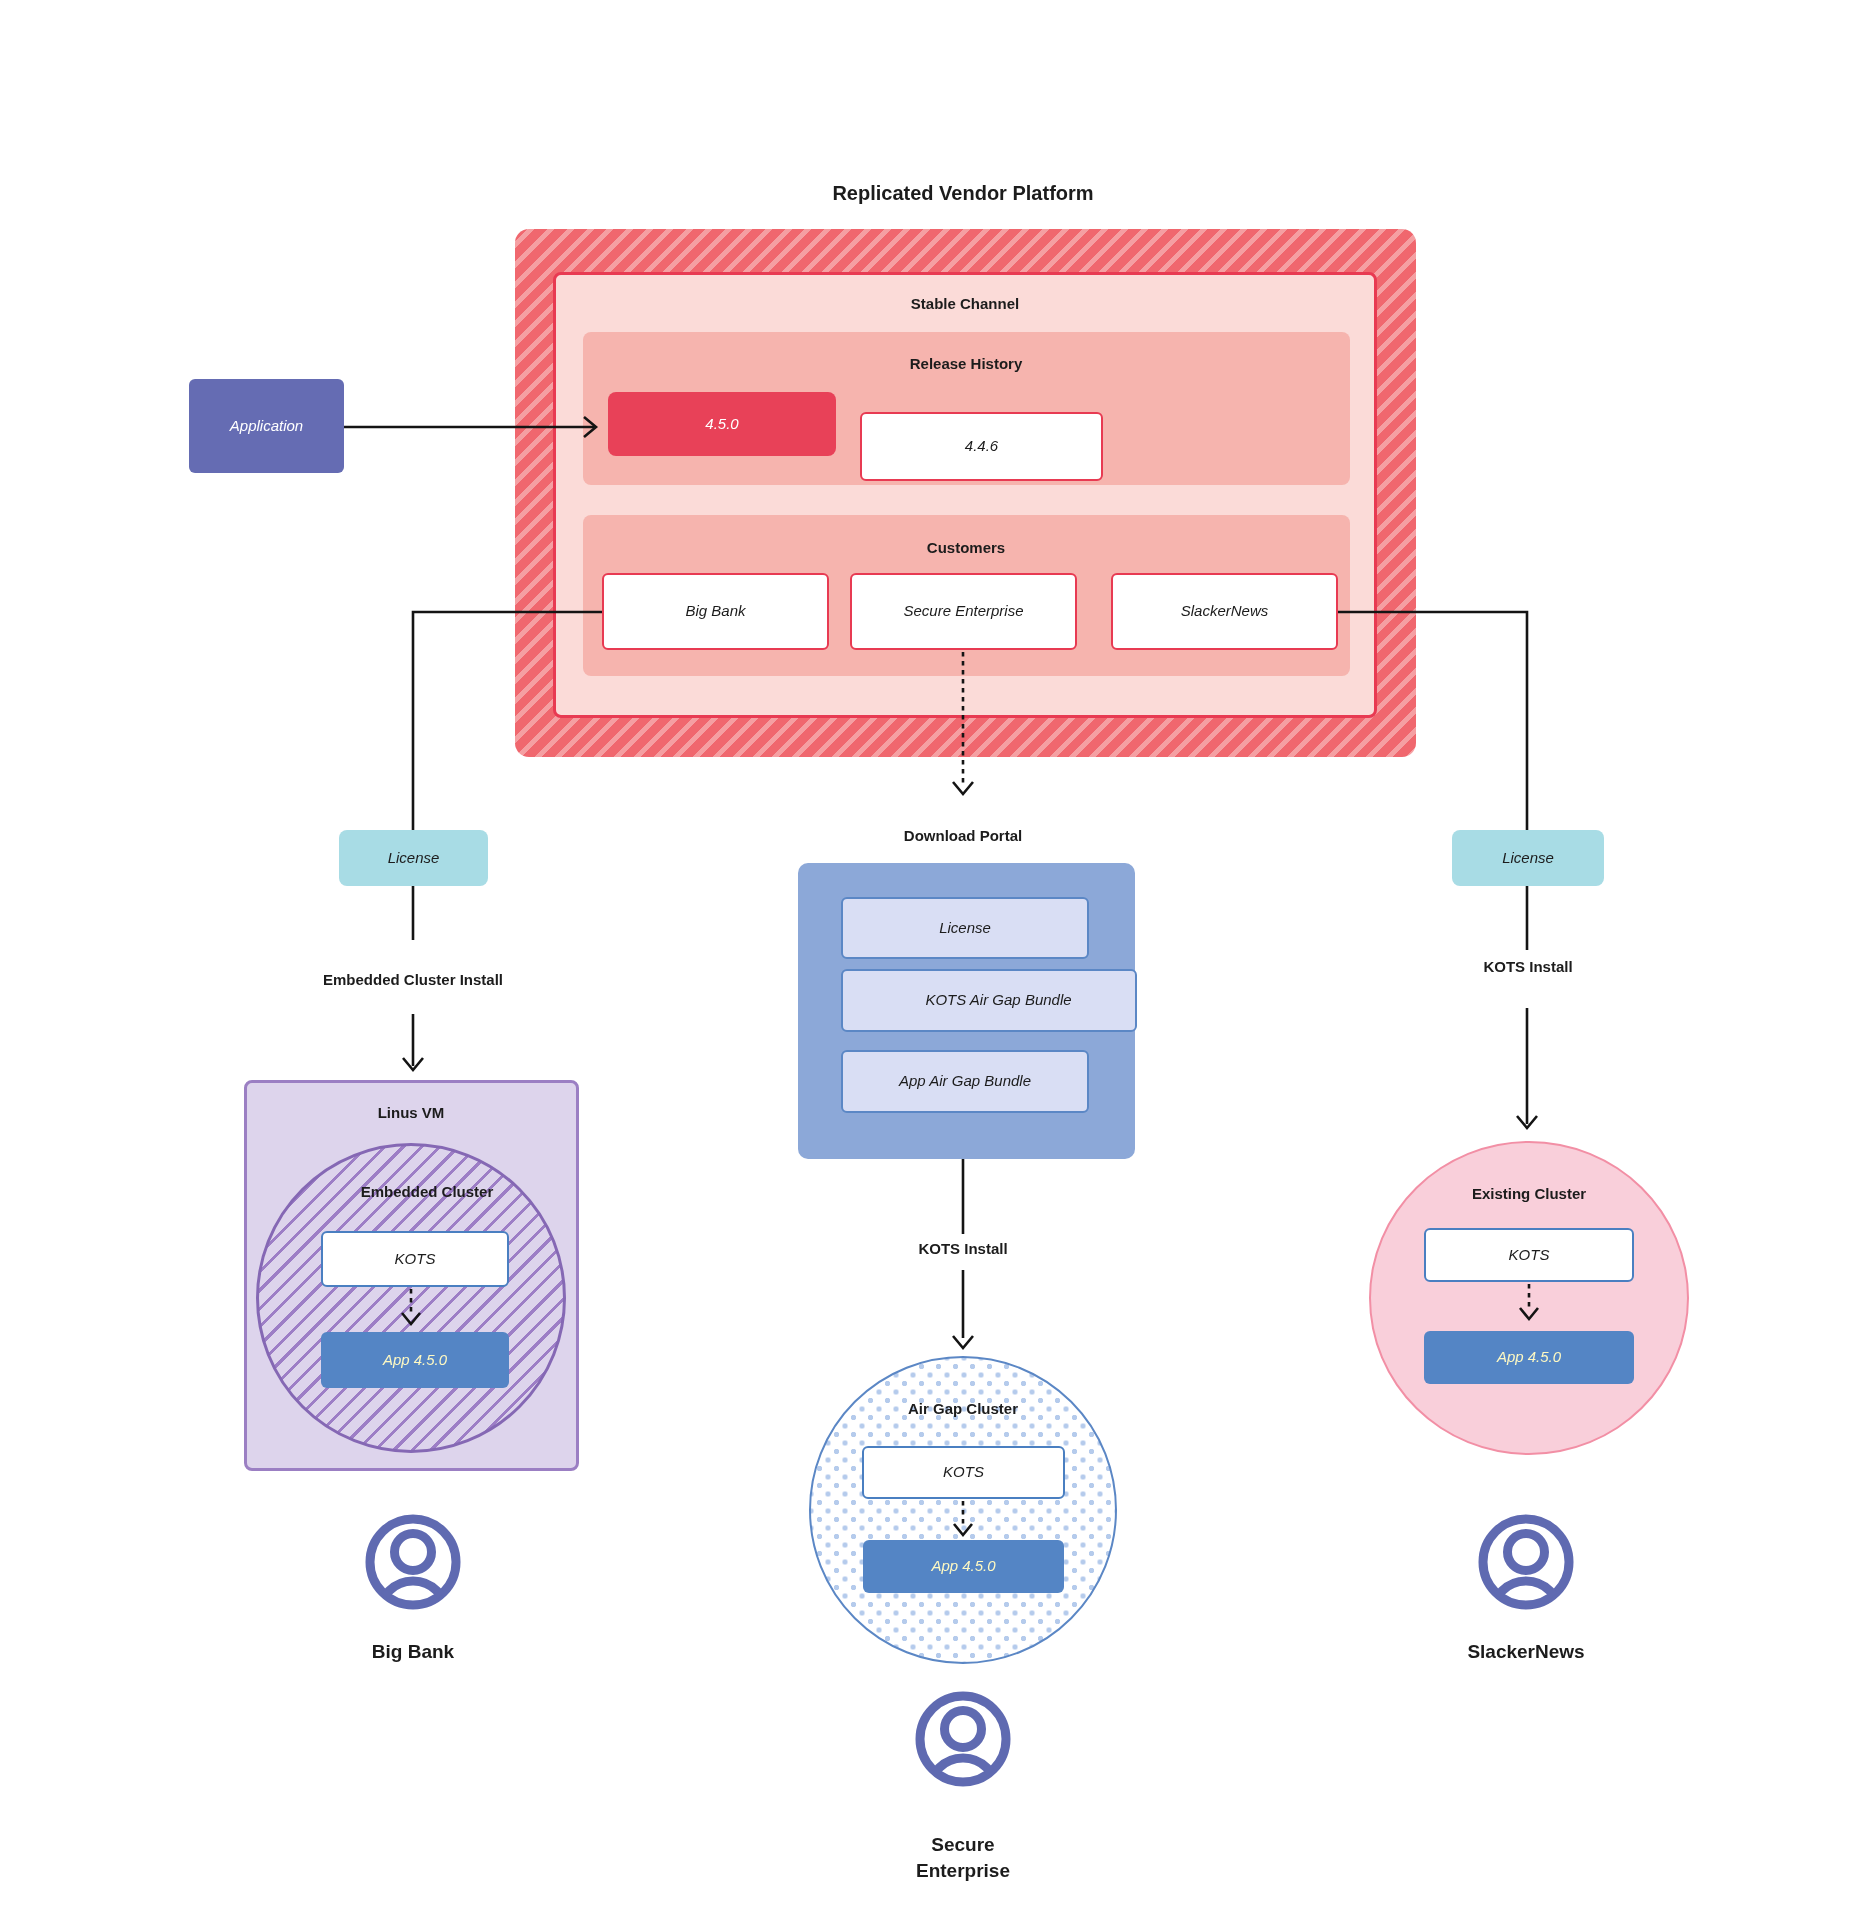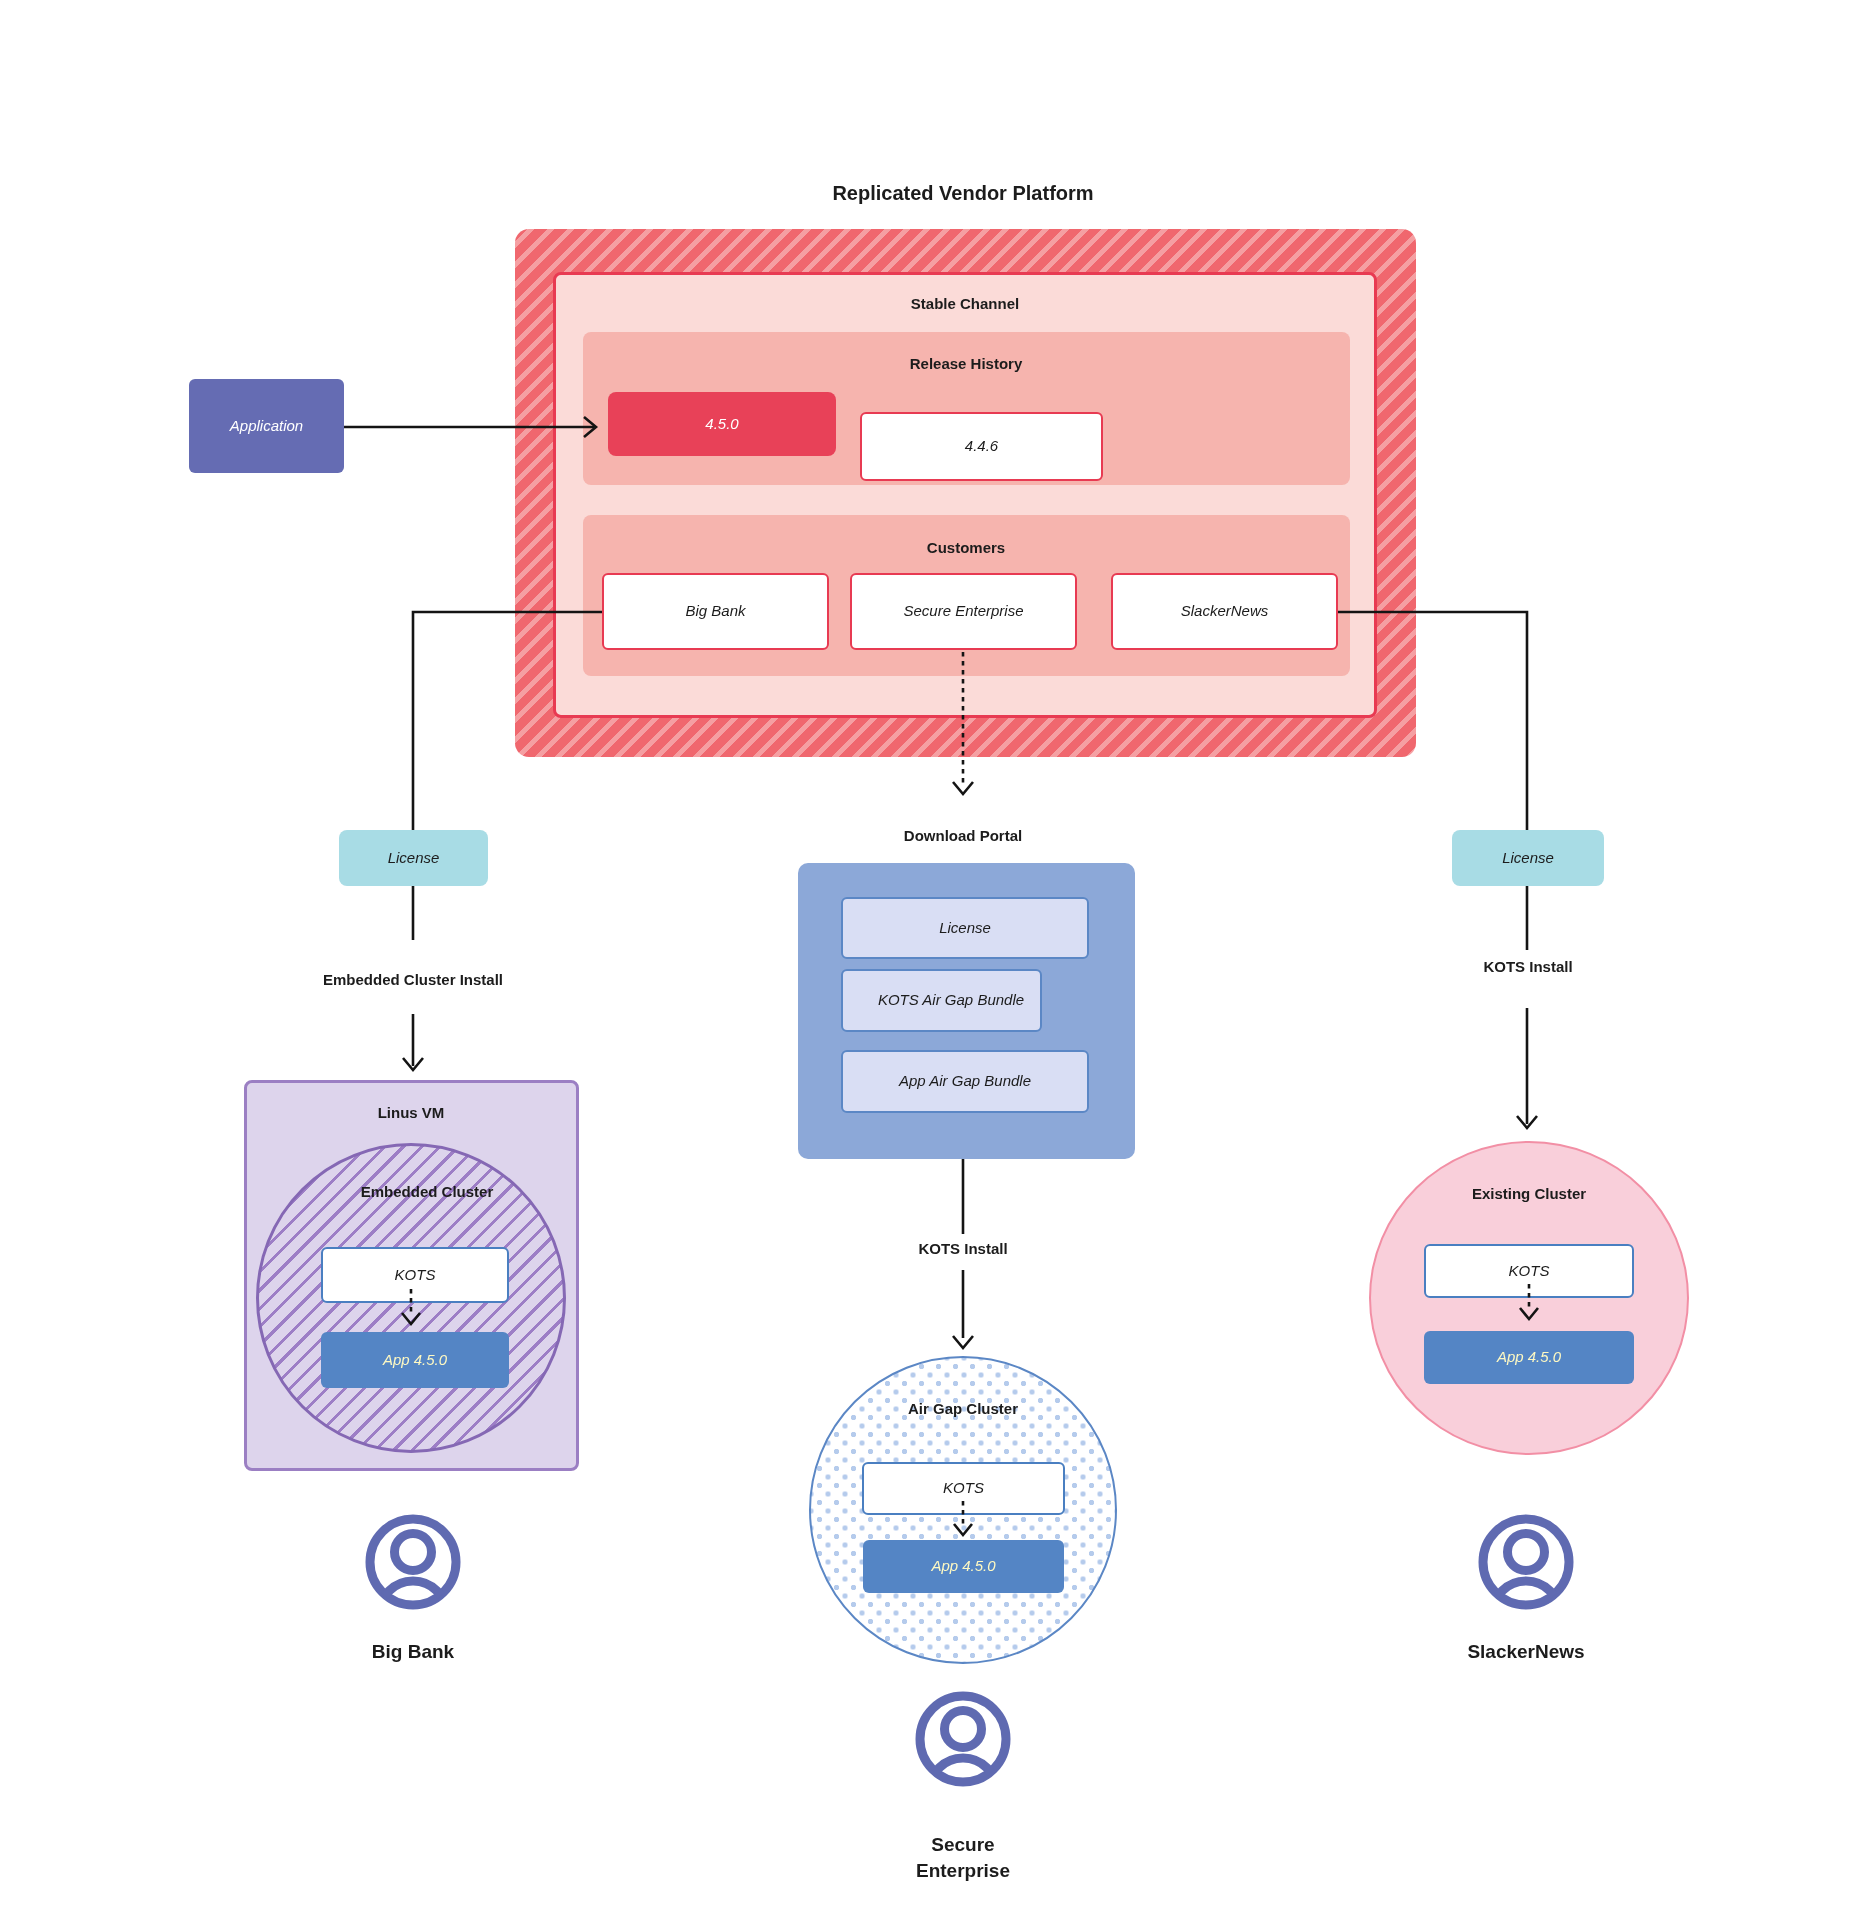--- a/index.html
+++ b/index.html
@@ -28,21 +28,21 @@
   .vm{background:#ddd4ec;border:3px solid #9b7fc3;border-radius:8px;}
   .circle-hatch{background-color:#ddd4ec;
     background-image:repeating-linear-gradient(135deg,transparent 0 10px,#9d7ec6 10px 13px);
     border:3px solid #8568b4;border-radius:50%;}
   .circle-dots{background-color:#fff;
     background-image:radial-gradient(#b5cbec 2.4px,transparent 3px),
                      radial-gradient(#b5cbec 2.4px,transparent 3px);
     background-size:17px 17px;background-position:0 0,8.5px 8.5px;
     border:2px solid #5b87c5;border-radius:50%;}
   .circle-pink{background:#f9cfda;border:2px solid #f28fa5;border-radius:50%;}
-  .kots{background:#fff;border:2px solid #4a7fc1;border-radius:6px;margin-top:16px;}
+  .kots{background:#fff;border:2px solid #4a7fc1;border-radius:6px;}
   .appblue{background:#5485c5;border-radius:6px;color:#fef9c3;}
   .narrow{display:inline-block;max-width:125px;}
   svg.overlay{position:absolute;left:0;top:0;pointer-events:none;}
   svg.overlay path{fill:none;stroke:#141414;stroke-width:2.6;}
   svg.overlay path.dash{stroke-dasharray:4.5 4.5;}
 </style>
 </head>
 <body>
 
 <div class="canvas">
@@ -82,21 +82,21 @@
   <div class="box license" style="left:339px;top:830px;width:149px;height:56px;">
     <span>License</span>
   </div>
   <div class="lbl flowlbl wrap" style="left:413px;top:980px;width:220px;">Embedded Cluster Install</div>
 
   <div class="lbl flowlbl" style="left:963px;top:836px;">Download Portal</div>
   <div class="abs portal" style="left:798px;top:863px;width:337px;height:296px;"></div>
   <div class="box portal-item" style="left:841px;top:897px;width:248px;height:62px;">
     <span>License</span>
   </div>
-  <div class="box portal-item" style="left:841px;top:969px;width:201px;height:63px;padding-left:19px;">
+  <div class="box portal-item" style="left:841px;top:969px;width:296px;height:63px;padding-left:19px;">
     <span>KOTS Air Gap Bundle</span>
   </div>
   <div class="box portal-item" style="left:841px;top:1050px;width:248px;height:63px;">
     <span>App Air Gap Bundle</span>
   </div>
   <div class="lbl flowlbl" style="left:963px;top:1249px;">KOTS Install</div>
 
   <div class="box license" style="left:1452px;top:830px;width:152px;height:56px;">
     <span>License</span>
   </div>

